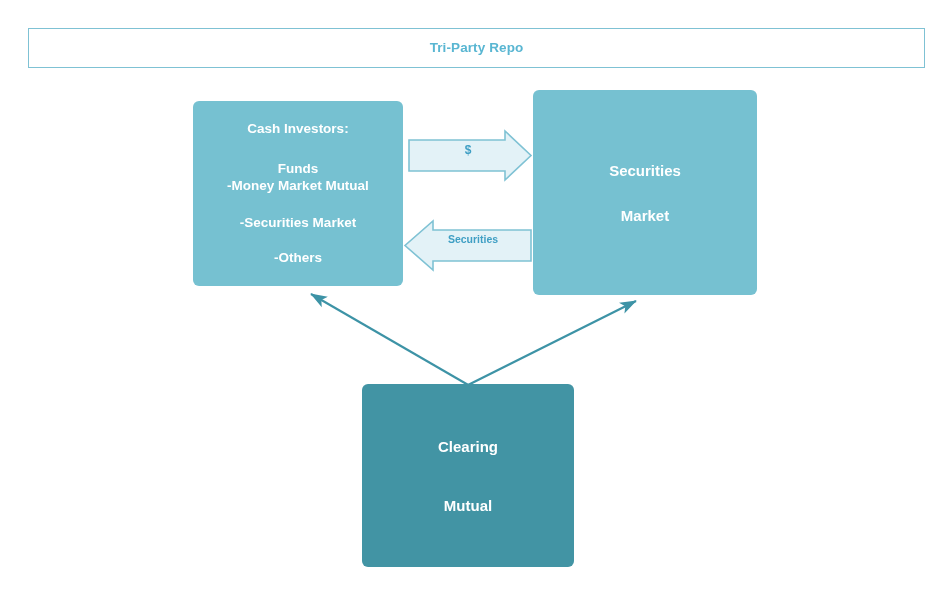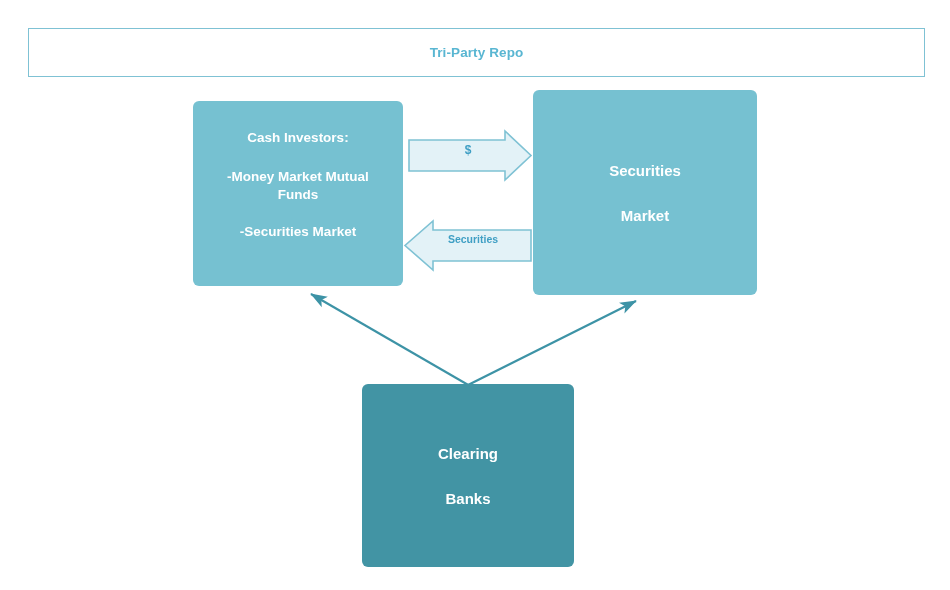--- a/index.html
+++ b/index.html
@@ -21,21 +21,21 @@
     width: 950px;
     height: 590px;
   }
 
   
   .title-banner {
     position: absolute;
     left: 28px;
     top: 28px;
     width: 897px;
-    height: 49px;
+    height: 40px;
     box-sizing: border-box;
     border: 1px solid #7fc2d4;
     background: #ffffff;
     display: flex;
     align-items: center;
     justify-content: center;
   }
   .title-banner .title-text {
     color: #59b6d2;
     font-size: 13.5px;
@@ -94,21 +94,21 @@
   .box-clearing {
     left: 362px;
     top: 384px;
     width: 212px;
     height: 183px;
     background: #4294a4;
   }
   .box-clearing .line {
     font-size: 15px;
     line-height: 1;
-    margin: 0;
+    margin: 7px;
   }
   .box-clearing .gap { height: 30px; }
 
   
   .arrow-label {
     position: absolute;
     font-weight: bold;
     color: #3f9fc4;
     pointer-events: none;
     white-space: nowrap;
@@ -162,32 +162,33 @@
     </g>
   </svg>
 
   <div class="arrow-label label-dollar">$</div>
 
   <div class="arrow-label label-securities">Securities</div>
 
   <div class="box box-cash">
     <div class="line">Cash Investors:</div>
     <div class="gap-a"></div>
+    <div class="line">Funds</div>
     <div class="line">-Money Market Mutual</div>
-    <div class="line">Funds</div>
     <div class="gap-b"></div>
     <div class="line">-Securities Market</div>
     <div class="gap-c"></div>
+    <div class="line">-Others</div>
   </div>
 
   <div class="box box-dealers">
     <div class="line">Securities</div>
     <div class="gap"></div>
     <div class="line">Market</div>
   </div>
 
   <div class="box box-clearing">
     <div class="line">Clearing</div>
     <div class="gap"></div>
-    <div class="line">Banks</div>
+    <div class="line">Mutual</div>
   </div>
 
 </div>
 
 </body></html>

